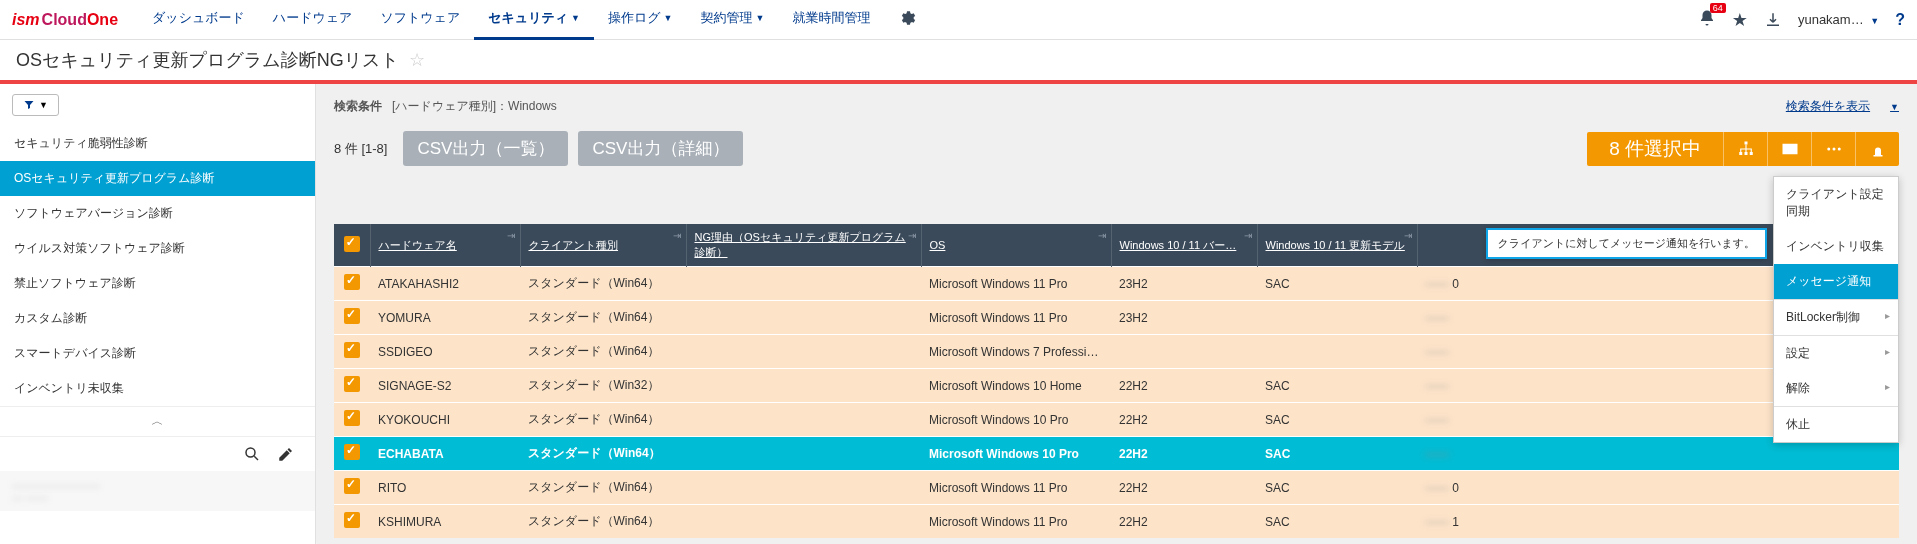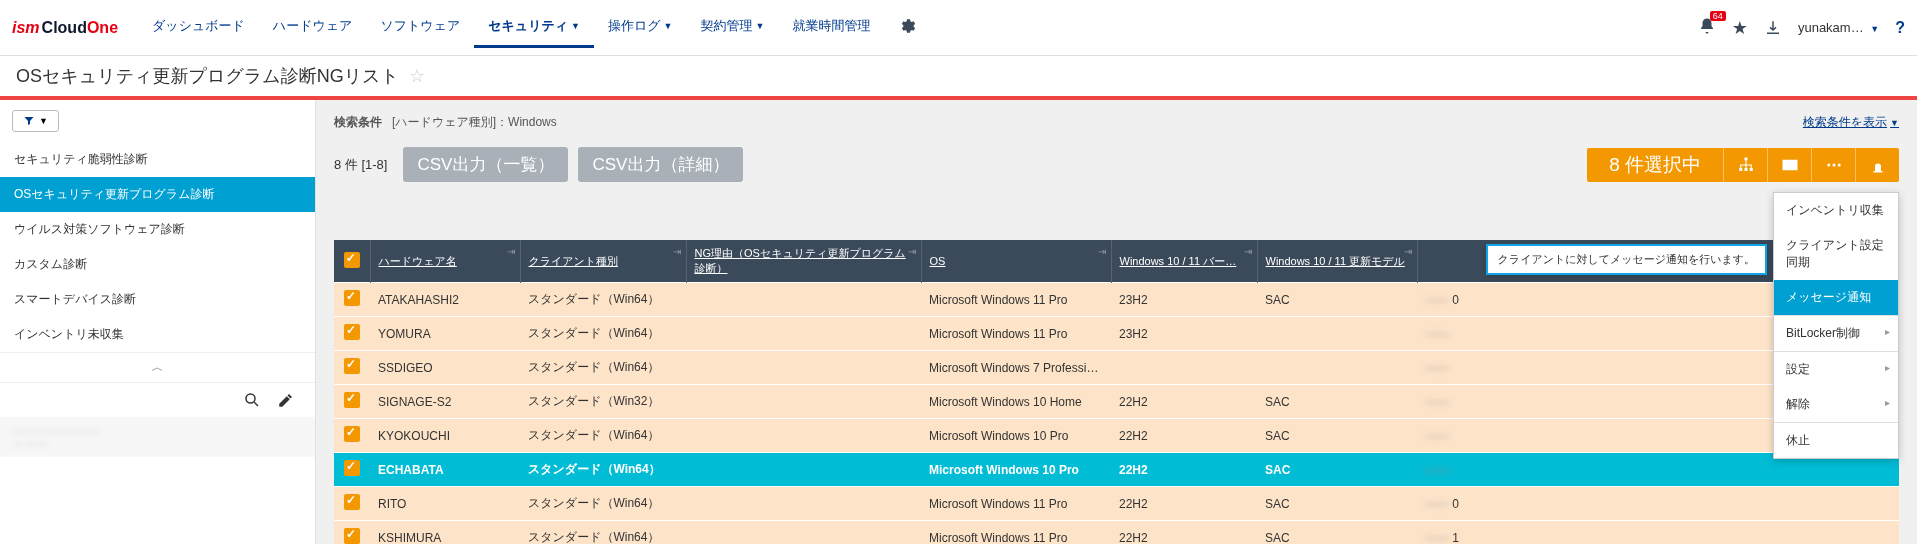--- a/index.html
+++ b/index.html
@@ -1,22 +1,22 @@
 <!DOCTYPE html>
 <html><head>
 <meta charset="utf-8">
 <style>
   * { box-sizing: border-box; margin: 0; padding: 0; }
   body { font-family: "Meiryo", "Hiragino Kaku Gothic Pro", sans-serif; font-size: 12px; color: #333; background: #fff; }
   
   
-  .topnav { display: flex; align-items: center; height: 56px; border-bottom: 1px solid #e0e0e0; padding: 0 12px; }
+  .topnav { display: flex; align-items: center; height: 40px; border-bottom: 1px solid #e0e0e0; padding: 0 12px; }
   .logo { display: flex; align-items: center; font-weight: bold; font-size: 16px; margin-right: 20px; }
   .logo-ism { color: #e60012; font-style: italic; font-weight: 900; }
-  .logo-cloud { color: #0f172a; margin-left: 2px; }
+  .logo-cloud { color: #be185d; margin-left: 2px; }
   .logo-one { color: #e60012; }
   .topnav-items { display: flex; gap: 0; }
   .topnav-item { padding: 0 14px; height: 40px; display: flex; align-items: center; color: #003a8c; cursor: pointer; font-size: 13px; border-bottom: 3px solid transparent; }
   .topnav-item.active { border-bottom: 3px solid #003a8c; font-weight: bold; }
   .topnav-caret { font-size: 9px; margin-left: 3px; color:#003a8c; }
   .topnav-right { margin-left: auto; display: flex; align-items: center; gap: 16px; }
   .bell-wrap { position: relative; cursor:pointer; }
   .bell-badge { position: absolute; top: -6px; right: -10px; background: #e60012; color: #fff; font-size: 9px; padding: 0 3px; border-radius: 2px; }
   .ticon { width: 18px; height: 18px; color: #3b4a5a; cursor:pointer; }
   .username { color:#333; cursor:pointer; font-size:13px;}
@@ -35,21 +35,21 @@
   .side-item.active { background: #00a0d2; color: #fff; }
   .side-collapse { text-align: center; padding: 6px 0; border-top: 1px solid #eee; cursor:pointer; color:#666;}
   .side-tools { display:flex; justify-content:flex-end; gap:16px; padding:8px 20px; border-top:1px solid #eee;}
   .side-info { padding:8px 12px; background:#f7f7f7; color:#bbb; font-size:11px;}
   .side-info .blur { filter: blur(3px); display:block;}
   
   
   .content { flex: 1; background: #f0f0f0; display:flex; flex-direction:column;border-radius:6px; }
   .cond-row { display:flex; align-items:center; padding: 14px 18px 10px; font-size:12px; color:#555; background:#f0f0f0;}
   .cond-label { font-weight:bold; margin-right:10px;}
-  .cond-right { margin-left:auto; color:#003a8c; text-decoration:underline; cursor:pointer; display:flex; align-items:center; gap:3px;}
+  .cond-right { margin-left:auto; color:#003a8c; text-decoration:underline; cursor:pointer; display:flex; align-items:center; gap:20px;}
   
   .toolbar { display:flex; align-items:center; padding: 6px 18px 10px; gap:10px; background:#f0f0f0;}
   .count-text { color:#333; font-size:13px; margin-right:6px;}
   .csv-btn { background:#a9b0b8; color:#fff; border:none; padding:6px 14px; border-radius:3px; cursor:pointer; font-size:17px;}
   .action-bar { margin-left:auto; background:#f39800; color:#fff; display:flex; align-items:center; height:34px; border-radius:2px;}
   .action-bar .sel { padding:0 22px; font-size:19px;}
   .action-bar .abtn { width:44px; height:34px; display:flex; align-items:center; justify-content:center; border-left:1px solid rgba(255,255,255,0.4); cursor:pointer;}
   .action-bar .abtn svg { width:18px; height:18px; }
   
   .table-wrap { padding: 0 18px 10px; position:relative;}
@@ -125,21 +125,23 @@
       <button class="filter-btn">
         <svg width="12" height="12" viewBox="0 0 24 24" fill="#003a8c">
             <path d="M3 4h18l-7 8v6l-4 2v-8L3 4z"></path>
           </svg>
         <span style="font-size:9px;">▼</span>
       </button>
     </div>
     <div class="side-list" id="side-list">
         <div class="side-item">セキュリティ脆弱性診断</div>
         <div class="side-item active">OSセキュリティ更新プログラム診断</div>
+        <div class="side-item">ソフトウェアバージョン診断</div>
         <div class="side-item">ウイルス対策ソフトウェア診断</div>
+        <div class="side-item">禁止ソフトウェア診断</div>
         <div class="side-item">カスタム診断</div>
         <div class="side-item">スマートデバイス診断</div>
         <div class="side-item">インベントリ未収集</div>
       </div>
     <div class="side-collapse">
       <span>︿</span>
     </div>
     <div class="side-tools">
       <svg class="ticon" viewBox="0 0 24 24" fill="none" stroke="#333" stroke-width="2">
           <circle cx="10" cy="10" r="6"></circle>
@@ -300,22 +302,22 @@
   <td></td>
   <td>Microsoft Windows 11 Pro</td>
   <td>22H2</td>
   <td>SAC</td>
   <td><span class="blurcell">——</span> 1</td>
             </tr>
           </tbody>
       </table>
 
       <div class="dropdown" id="dropdown">
+          <div class="ditem">クライアント設定同期</div>
           <div class="ditem">インベントリ収集</div>
-          <div class="ditem">クライアント設定同期</div>
           <div class="ditem on">メッセージ通知</div>
           <div class="ditem sep">BitLocker制御<span class="arr">▸</span></div>
           <div class="ditem sep">設定<span class="arr">▸</span></div>
           <div class="ditem">解除<span class="arr">▸</span></div>
           <div class="ditem sep">休止</div>
         </div>
       <div class="tooltip">クライアントに対してメッセージ通知を行います。</div>
     </div>
   </div>
 </div>

